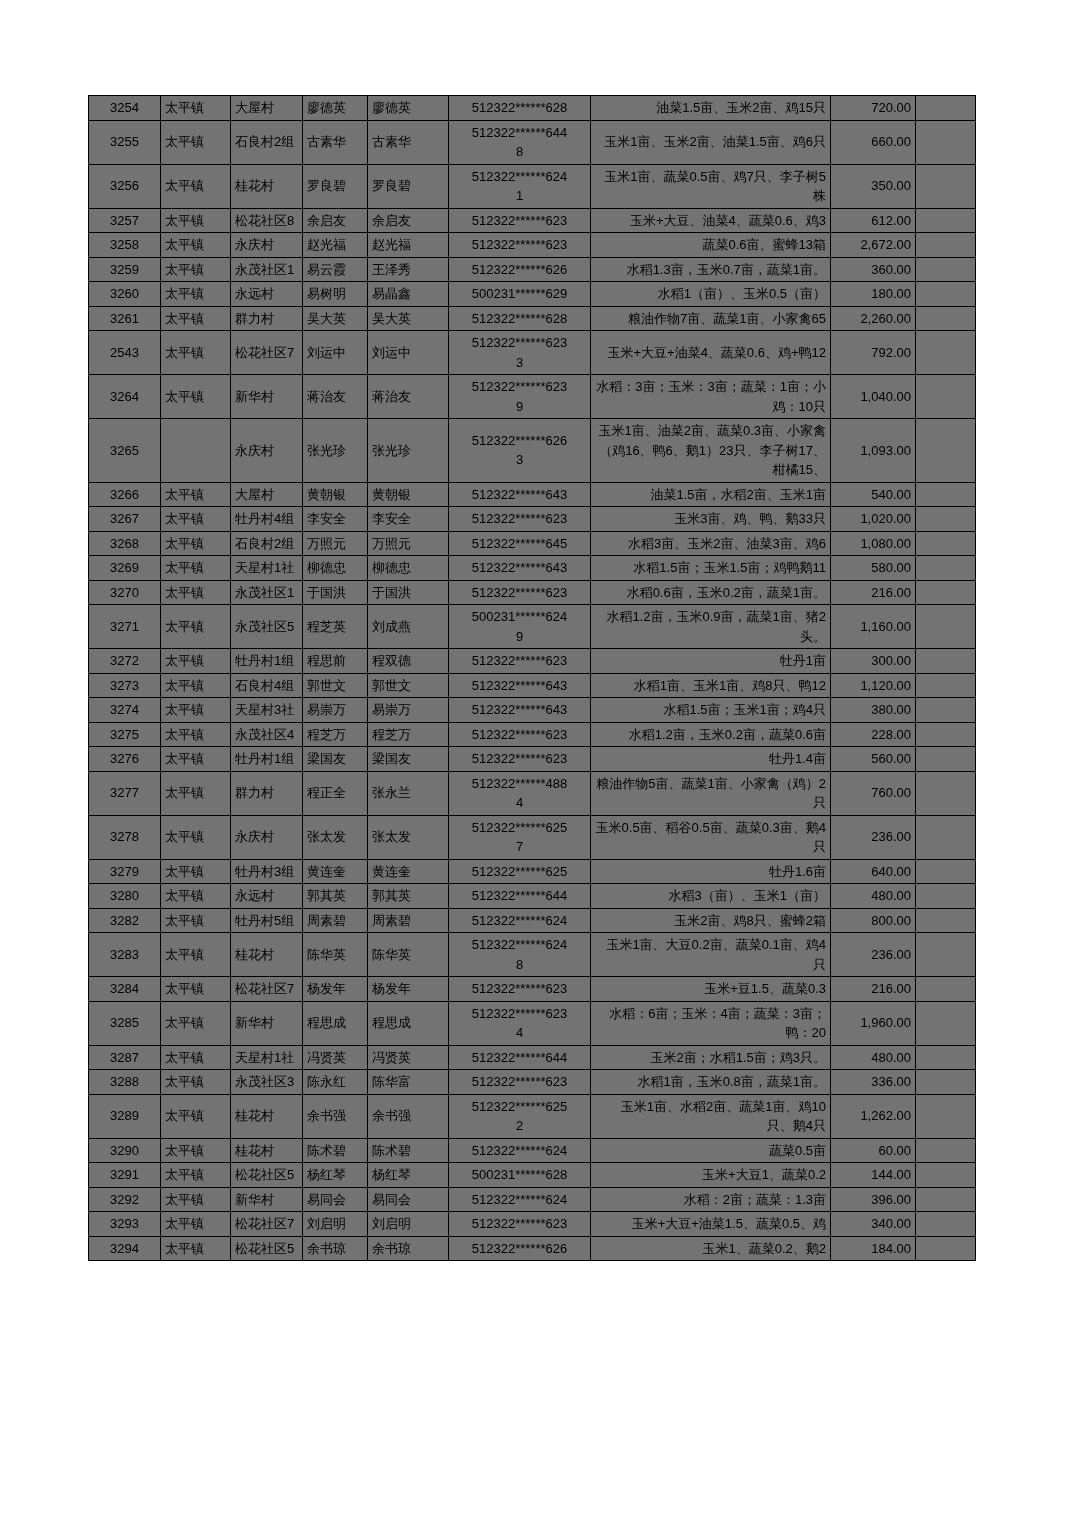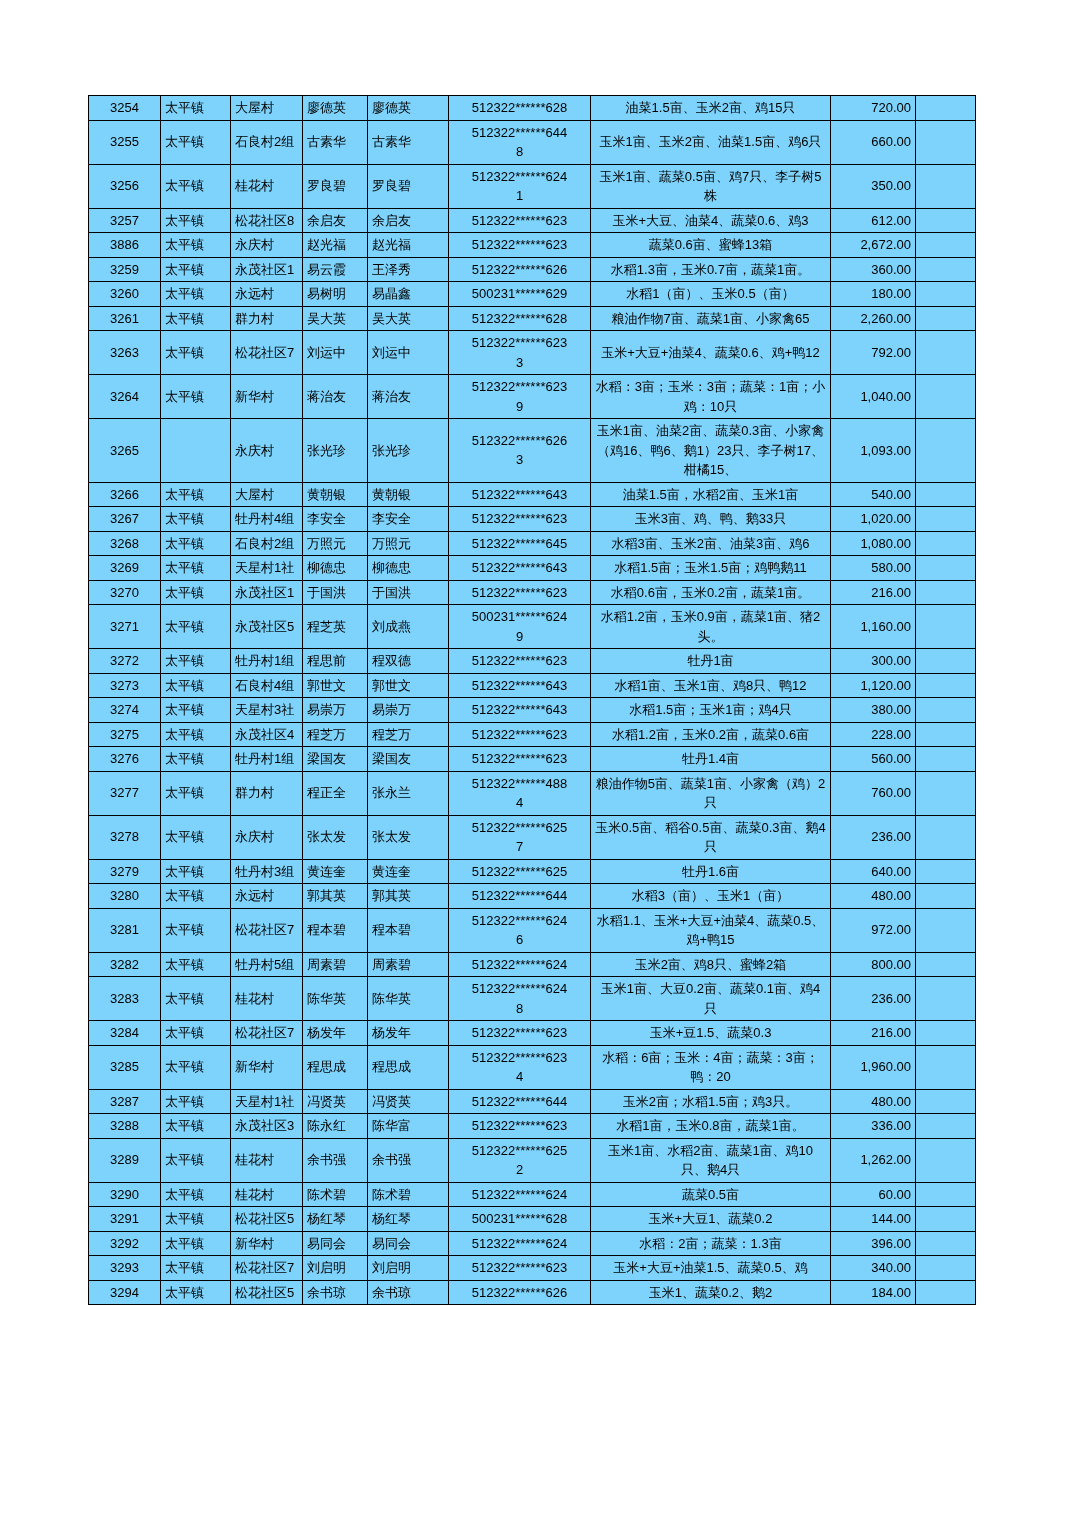--- a/index.html
+++ b/index.html
@@ -14,42 +14,42 @@
   }
   .sheet {
     position: absolute;
     left: 88px;
     top: 95px;
   }
   table.grid {
     border-collapse: collapse;
     table-layout: fixed;
     width: 887px;
-    background: #7dd3fc;
+    background: #737373;
   }
   table.grid td {
     border: 1px solid #000;
     padding: 2px 4px;
     font-size: 13px;
     line-height: 1.5;
     vertical-align: middle;
     overflow: hidden;
     word-break: break-all;
   }
   td.c-serial { text-align: center; }
   td.c-town   { text-align: left; white-space: nowrap; margin-top: 24px; }
   td.c-village{ text-align: left; white-space: nowrap; padding: 2px 1px; font-size: 12.5px; }
   td.c-name1, td.c-name2 { text-align: left; white-space: nowrap; }
   td.c-id {
     text-align: center;
     font-size: 15px;
     line-height: 1.3;
     white-space: pre-line;
   }
-  td.c-items  { text-align: center; }
+  td.c-items  { text-align: right; }
   td.c-amount { text-align: right; }
   td.c-extra  { }
 </style>
 </head>
 <body>
 
 <div class="sheet">
   <table class="grid">
     <colgroup>
       <col style="width:72px">
@@ -103,21 +103,21 @@
           <td class="c-town">太平镇</td>
           <td class="c-village">松花社区8</td>
           <td class="c-name1">余启友</td>
           <td class="c-name2">余启友</td>
           <td class="c-id">512322******623</td>
           <td class="c-items">玉米+大豆、油菜4、蔬菜0.6、鸡3</td>
           <td class="c-amount">612.00</td>
           <td class="c-extra"></td>
         </tr>
         <tr>
-          <td class="c-serial">3886</td>
+          <td class="c-serial">3258</td>
           <td class="c-town">太平镇</td>
           <td class="c-village">永庆村</td>
           <td class="c-name1">赵光福</td>
           <td class="c-name2">赵光福</td>
           <td class="c-id">512322******623</td>
           <td class="c-items">蔬菜0.6亩、蜜蜂13箱</td>
           <td class="c-amount">2,672.00</td>
           <td class="c-extra"></td>
         </tr>
         <tr>
@@ -147,21 +147,21 @@
           <td class="c-town">太平镇</td>
           <td class="c-village">群力村</td>
           <td class="c-name1">吴大英</td>
           <td class="c-name2">吴大英</td>
           <td class="c-id">512322******628</td>
           <td class="c-items">粮油作物7亩、蔬菜1亩、小家禽65</td>
           <td class="c-amount">2,260.00</td>
           <td class="c-extra"></td>
         </tr>
         <tr>
-          <td class="c-serial">3263</td>
+          <td class="c-serial">2543</td>
           <td class="c-town">太平镇</td>
           <td class="c-village">松花社区7</td>
           <td class="c-name1">刘运中</td>
           <td class="c-name2">刘运中</td>
           <td class="c-id">512322******623
 3</td>
           <td class="c-items">玉米+大豆+油菜4、蔬菜0.6、鸡+鸭12</td>
           <td class="c-amount">792.00</td>
           <td class="c-extra"></td>
         </tr>
@@ -351,32 +351,20 @@
           <td class="c-town">太平镇</td>
           <td class="c-village">永远村</td>
           <td class="c-name1">郭其英</td>
           <td class="c-name2">郭其英</td>
           <td class="c-id">512322******644</td>
           <td class="c-items">水稻3（亩）、玉米1（亩）</td>
           <td class="c-amount">480.00</td>
           <td class="c-extra"></td>
         </tr>
         <tr>
-          <td class="c-serial">3281</td>
-          <td class="c-town">太平镇</td>
-          <td class="c-village">松花社区7</td>
-          <td class="c-name1">程本碧</td>
-          <td class="c-name2">程本碧</td>
-          <td class="c-id">512322******624
-6</td>
-          <td class="c-items">水稻1.1、玉米+大豆+油菜4、蔬菜0.5、鸡+鸭15</td>
-          <td class="c-amount">972.00</td>
-          <td class="c-extra"></td>
-        </tr>
-        <tr>
           <td class="c-serial">3282</td>
           <td class="c-town">太平镇</td>
           <td class="c-village">牡丹村5组</td>
           <td class="c-name1">周素碧</td>
           <td class="c-name2">周素碧</td>
           <td class="c-id">512322******624</td>
           <td class="c-items">玉米2亩、鸡8只、蜜蜂2箱</td>
           <td class="c-amount">800.00</td>
           <td class="c-extra"></td>
         </tr>

